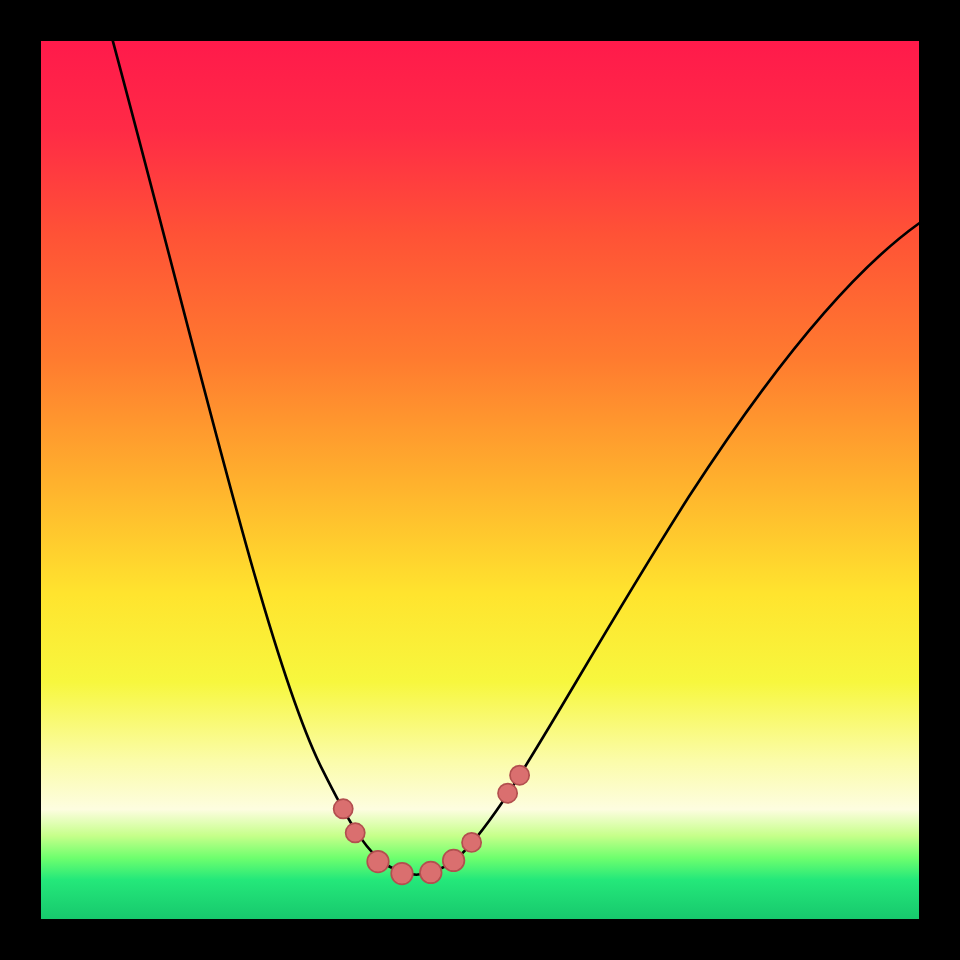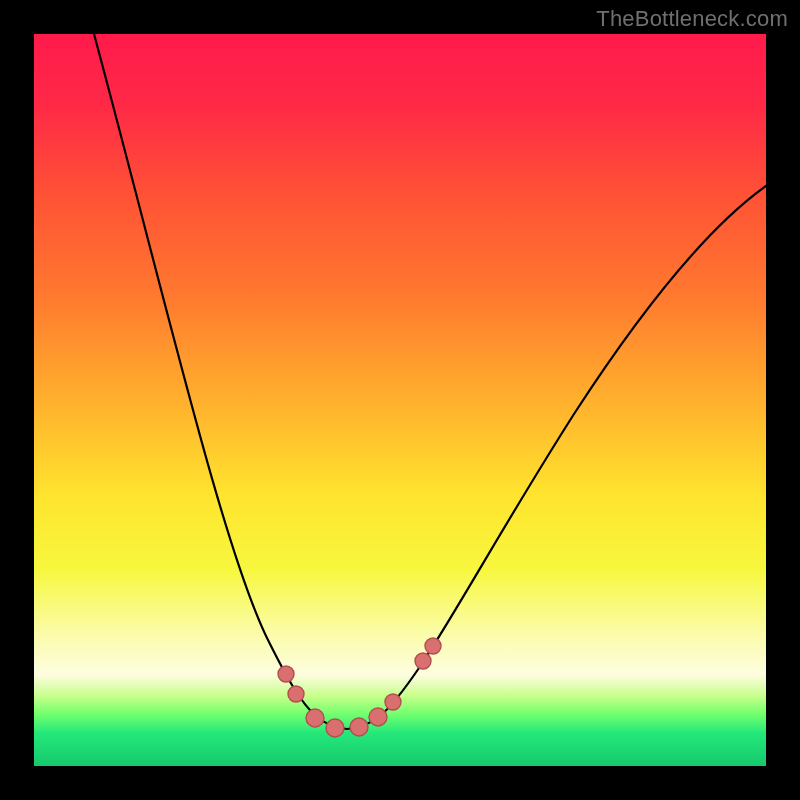--- a/index.html
+++ b/index.html
@@ -37,21 +37,20 @@
   }
   svg {
     display: block;
   }
 </style>
 </head>
 <body>
 
 <div class="frame">
 
-  <div class="watermark">TheBottleneck.com</div>
 
   <div class="plot-area">
     <svg id="chart-svg" width="732" height="732" viewBox="0 0 732 732">
       <defs>
         <linearGradient id="bg-grad" x1="0" y1="0" x2="0" y2="1">
             <stop offset="0%" stop-color="#ff1a4b"></stop>
             <stop offset="10%" stop-color="#ff2a46"></stop>
             <stop offset="22%" stop-color="#ff5236"></stop>
             <stop offset="36%" stop-color="#ff7a2f"></stop>
             <stop offset="50%" stop-color="#ffb02d"></stop>

